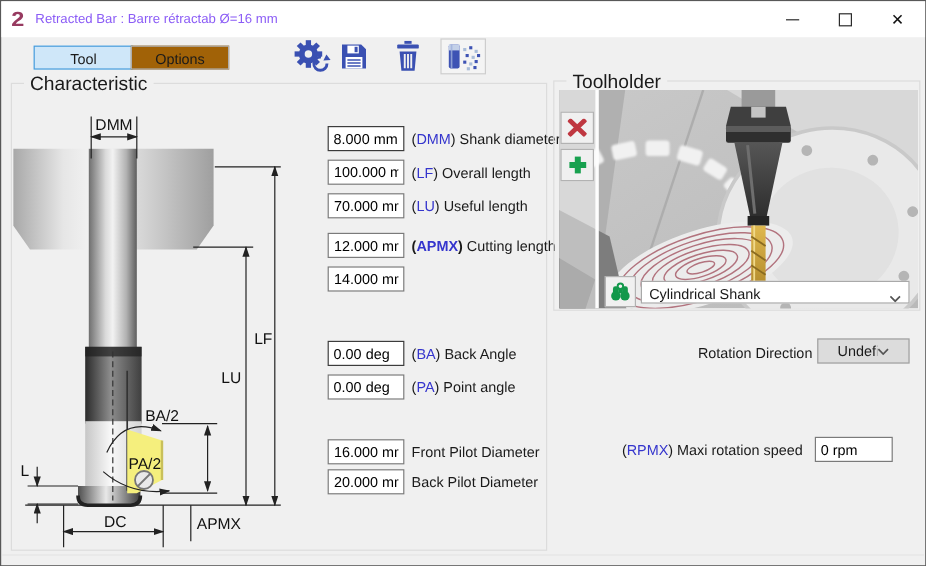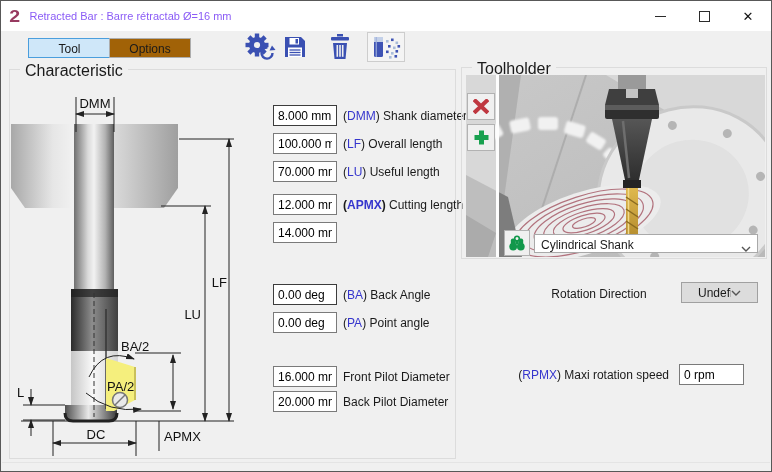--- a/index.html
+++ b/index.html
@@ -41,21 +41,21 @@
   #btn-remove{left:466px;top:92px;}
   #btn-add{left:466px;top:123px;}
   #btn-browse{left:503px;top:229px;width:26px;height:26px;}
   .combo{position:absolute;box-sizing:border-box;display:flex;align-items:center;cursor:default;}
   #shank-combo{left:533px;top:233px;width:224px;height:19px;background:#fff;border:1px solid #a9a9a9;padding:0 6px;align-items:flex-end;}
   #rot-combo{left:680px;top:281px;width:77px;height:21px;background:#dcdcdc;border:1px solid #a0a0a0;padding:0 16px;}
   .combo .cval{flex:1;overflow:hidden;white-space:nowrap;}
   .chev{flex:none;}
   
   .rlabel{position:absolute;text-align:right;white-space:nowrap;}
-  #rot-label{left:520px;top:286px;width:156px;text-align:center;}
+  #rot-label{left:520px;top:286px;width:156px;}
   #rpmx-label{left:480px;top:367px;width:188px;}
   #rpmx-field{position:absolute;left:678px;top:363px;width:65px;height:21px;}
   #bottom-divider{position:absolute;left:1px;right:1px;top:461px;height:1px;background:#e4e4e4;}
   svg text{font-family:"Liberation Sans",sans-serif;}
 </style>
 </head>
 <body>
 
 <div id="win">
 

